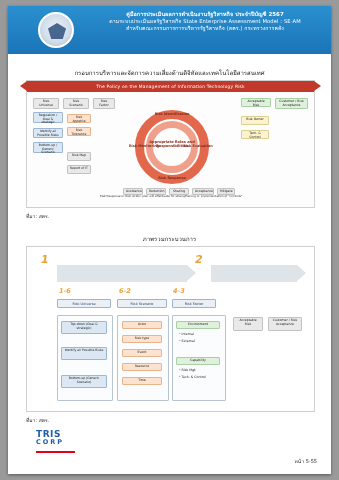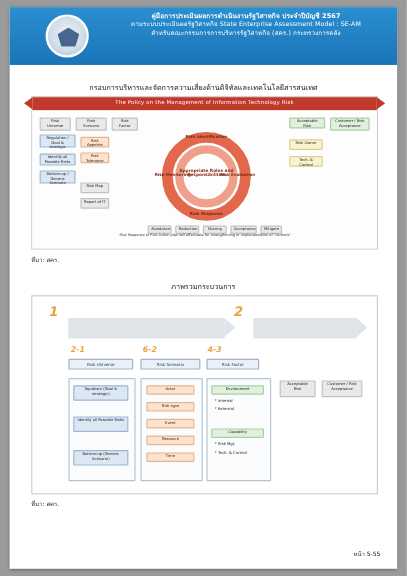--- a/index.html
+++ b/index.html
@@ -205,21 +205,21 @@
   <div class="fig2">
     <div class="bignum" style="left:14px;top:6px;">1</div>
     <div class="bignum" style="left:168px;top:6px;">2</div>
 
     <div class="lbl" style="left:34px;top:22px;">Risk Identification</div>
     <div class="lbl" style="left:188px;top:22px;">Risk Appetite</div>
 
     <div class="arrowbar" style="left:30px;top:18px;width:130px;"></div>
     <div class="arrowbar" style="left:184px;top:18px;width:86px;"></div>
 
-    <div class="stepnum" style="left:32px;top:40px;">2-1</div>
+    <div class="stepnum" style="left:32px;top:40px;">1-6</div>
     <div class="stepnum" style="left:92px;top:40px;">6-2</div>
     <div class="stepnum" style="left:146px;top:40px;">4-3</div>
 
     <div class="boxhd" style="left:30px;top:52px;width:54px;">Risk Universe</div>
     <div class="boxhd" style="left:90px;top:52px;width:50px;">Risk Scenario</div>
     <div class="boxhd" style="left:145px;top:52px;width:44px;">Risk Factor</div>
 
     <div class="panel" style="left:30px;top:68px;width:54px;height:84px;"></div>
     <div class="chip blue" style="left:34px;top:74px;width:46px;height:13px;">Top-down (Goal &amp; strategic)</div>
     <div class="chip blue" style="left:34px;top:100px;width:46px;height:13px;">Identify all Possible Risks</div>
@@ -239,15 +239,20 @@
     <div class="chip green" style="left:149px;top:110px;width:44px;height:8px;">Capability</div>
     <div class="lbl" style="left:152px;top:121px;font-size:3.2px;">* Risk Mgt.</div>
     <div class="lbl" style="left:152px;top:128px;font-size:3.2px;">* Tech. &amp; Control</div>
 
     <div class="chip grey" style="left:206px;top:70px;width:30px;height:14px;">Acceptable Risk</div>
     <div class="chip grey" style="left:241px;top:70px;width:34px;height:14px;">Customer / Risk Acceptance</div>
   </div>
 
   <div class="srcline" id="src2">ที่มา: สคร.</div>
 
+  <div class="logo">
+    <span>TRIS</span>
+    <div class="bar"></div>
+    <div class="sub">CORP</div>
+  </div>
 
   <div class="pagenum">หน้า 5-55</div>
 </div>
 
 </body></html>

